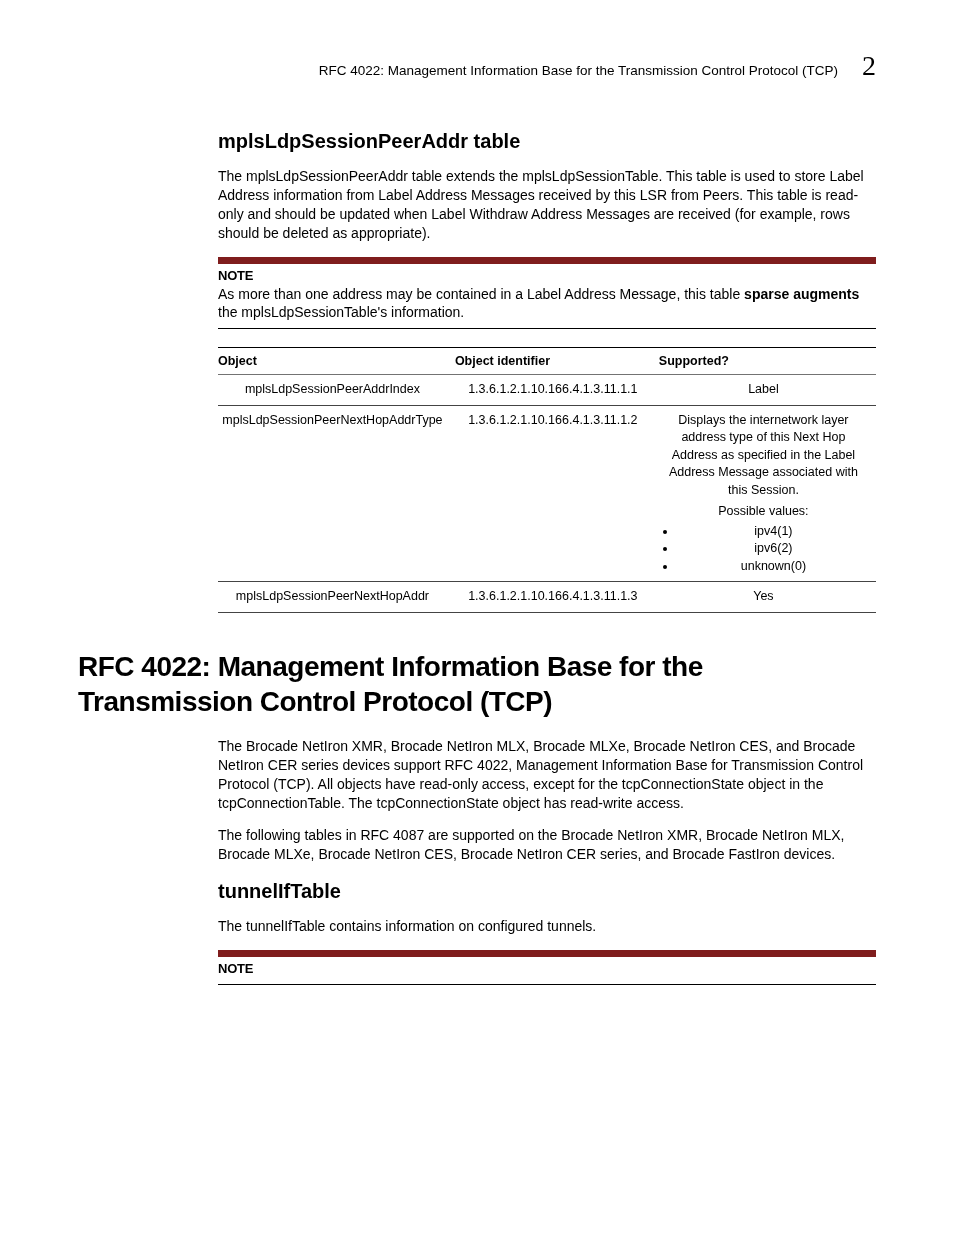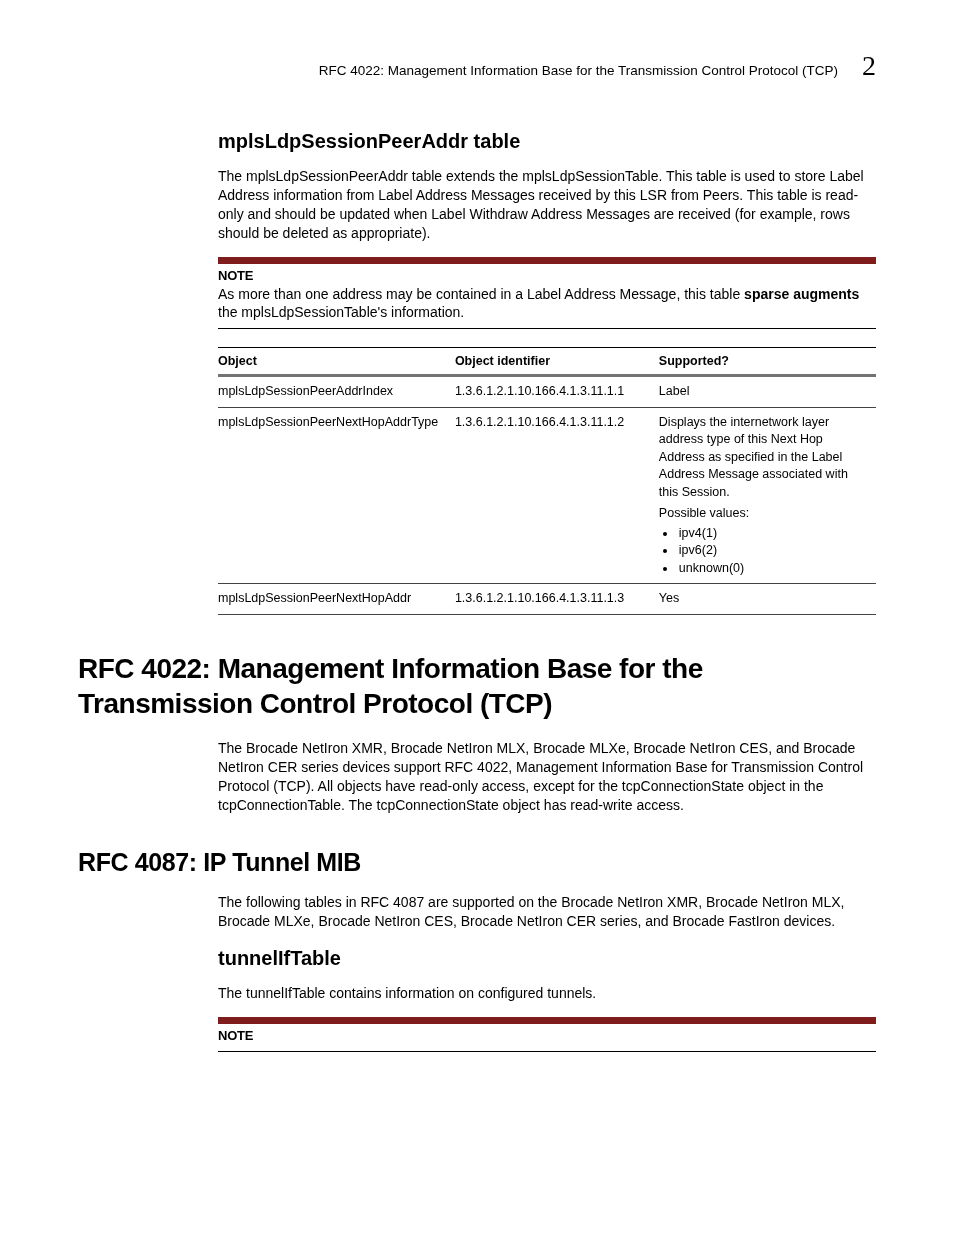--- a/index.html
+++ b/index.html
@@ -66,25 +66,25 @@
     font-size: 12.5px;
     margin-bottom: 36px;
   }
   table.mib th {
     text-align: left;
     font-family: Arial, Helvetica, sans-serif;
     font-weight: bold;
     font-size: 12.5px;
     padding: 6px 8px 6px 0;
     border-top: 1.5px solid #000;
-    border-bottom: 3px solid #737373;
+    border-bottom: 1px solid #737373;
     vertical-align: top;
   }
   table.mib td {
-    text-align: left;
+    text-align: center;
     padding: 6px 8px 6px 0;
     border-bottom: 1px solid #444;
     vertical-align: top;
     font-size: 12.5px;
     line-height: 1.4;
   }
   table.mib .col-obj { width: 36%; }
   table.mib .col-oid { width: 31%; }
   table.mib .col-sup { width: 33%; }
   table.mib ul {
@@ -170,21 +170,20 @@
         </tr>
       </tbody>
     </table>
   </div>
 
   <div class="h1">RFC 4022: Management Information Base for the Transmission Control Protocol (TCP)</div>
   <div class="indent-block">
     <p class="para">The Brocade NetIron XMR, Brocade NetIron MLX, Brocade MLXe, Brocade NetIron CES, and Brocade NetIron CER series devices support RFC 4022, Management Information Base for Transmission Control Protocol (TCP). All objects have read-only access, except for the tcpConnectionState object in the tcpConnectionTable. The tcpConnectionState object has read-write access.</p>
   </div>
 
-  <div class="h2">RFC 4087: IP Tunnel MIB</div>
   <div class="indent-block">
     <p class="para">The following tables in RFC 4087 are supported on the Brocade NetIron XMR, Brocade NetIron MLX, Brocade MLXe, Brocade NetIron CES, Brocade NetIron CER series, and Brocade FastIron devices.</p>
 
     <div class="h3" style="margin-top:16px;">tunnelIfTable</div>
     <p class="para">The tunnelIfTable contains information on configured tunnels.</p>
 
     <div class="note-box">
       <div class="note-label">NOTE</div>
     </div>
   </div>

